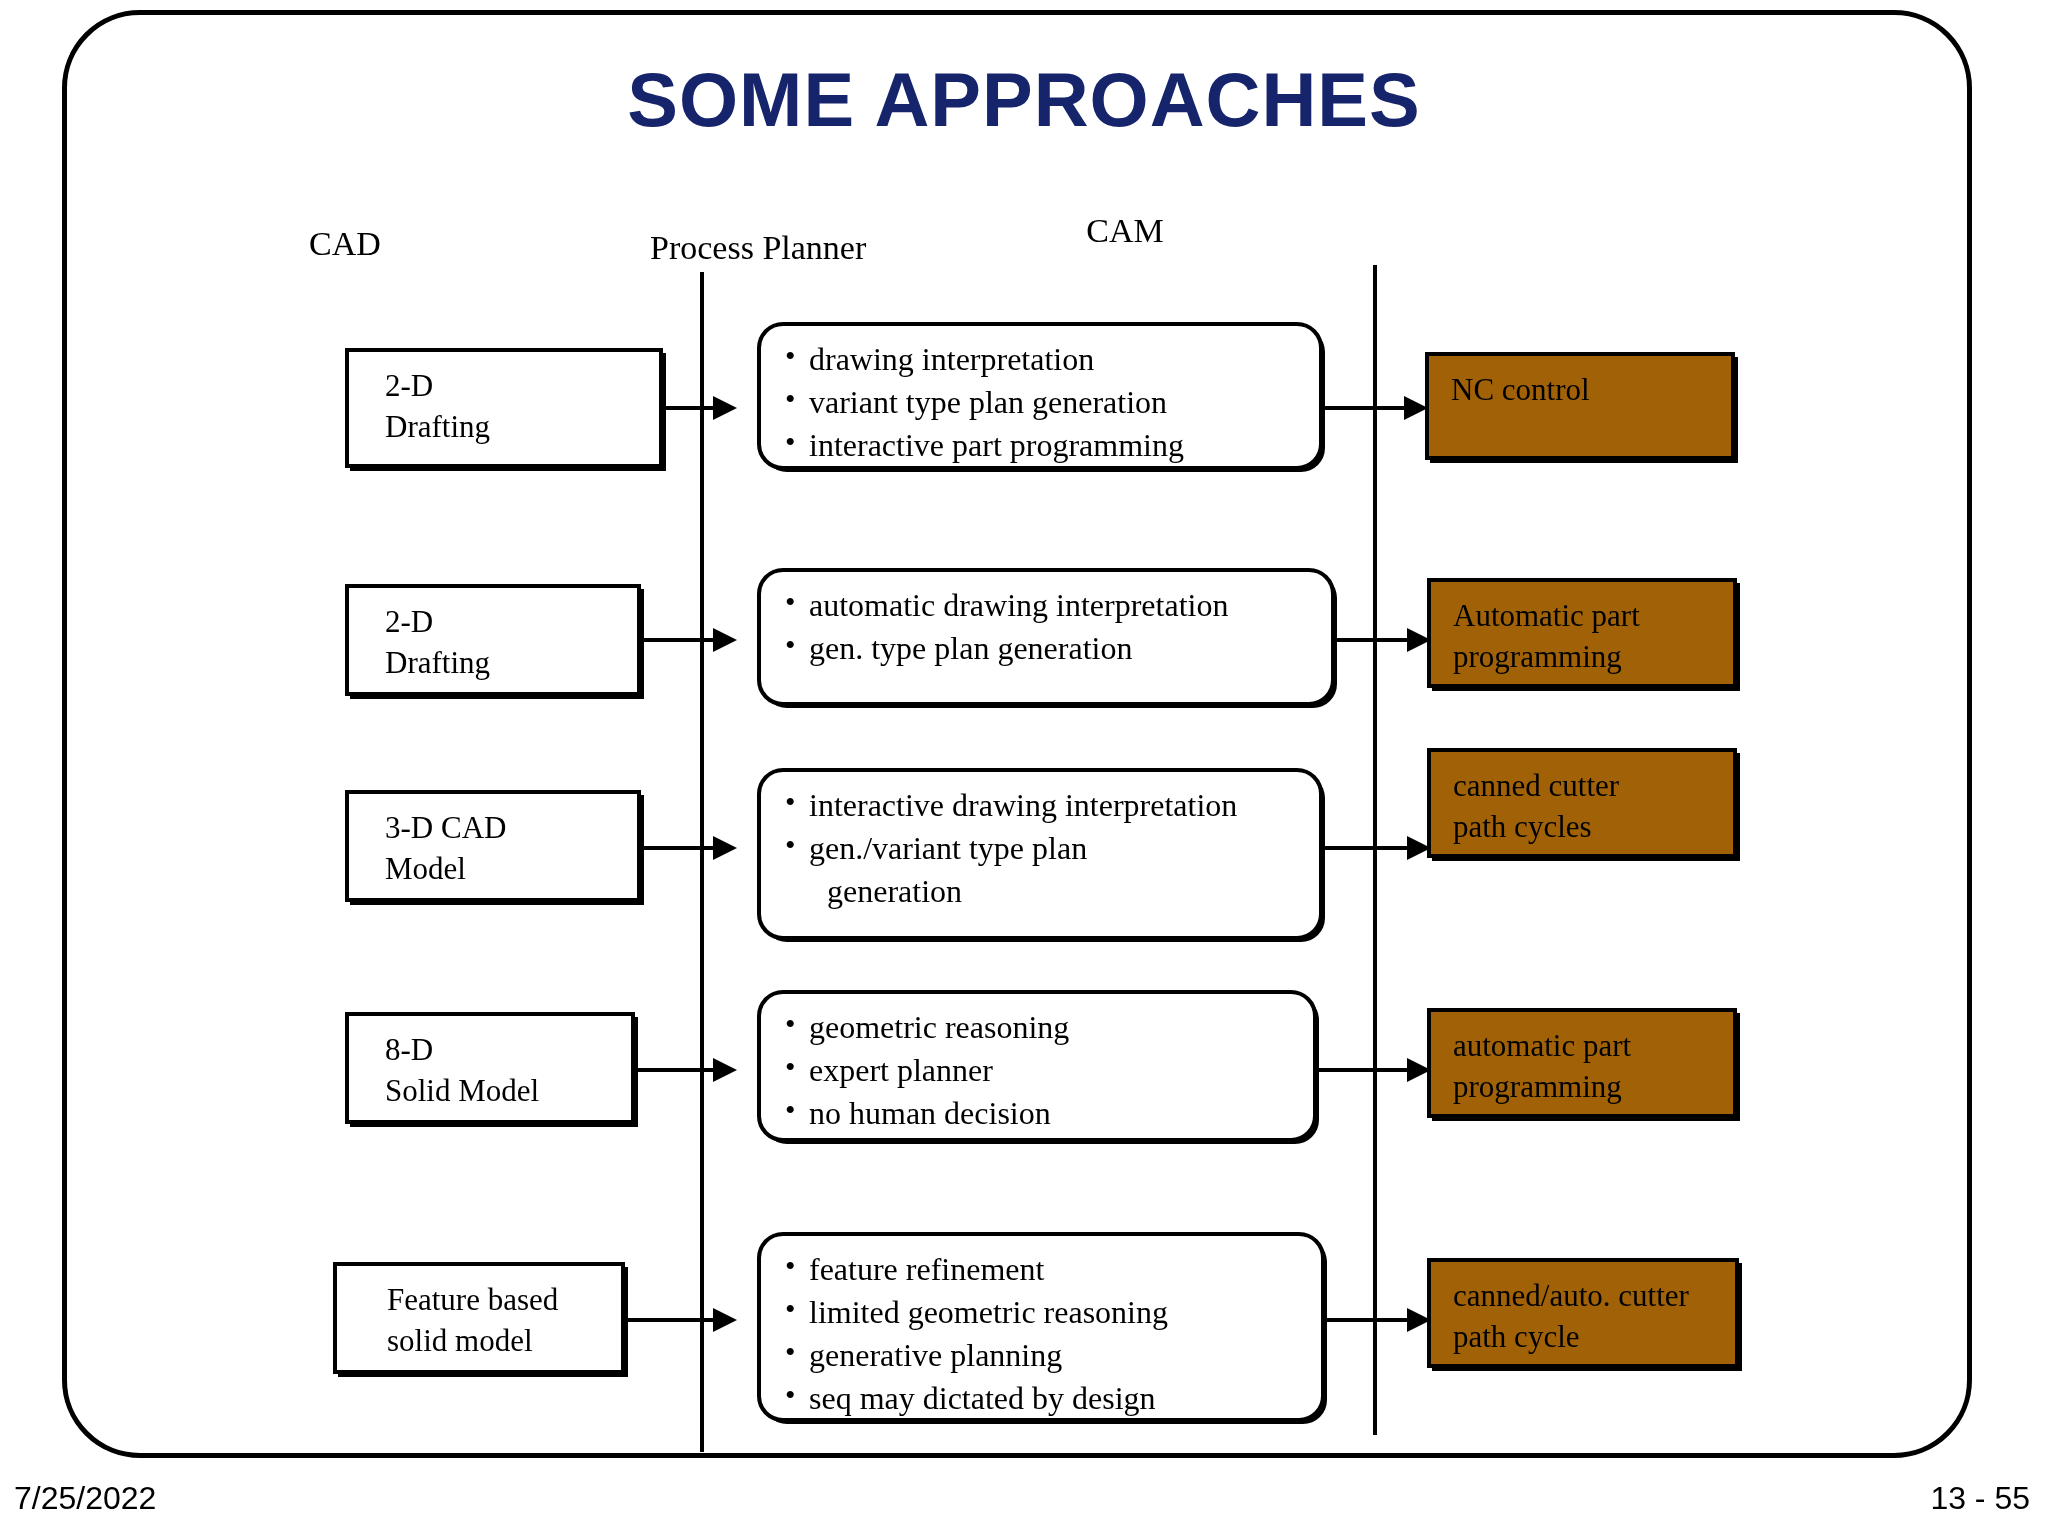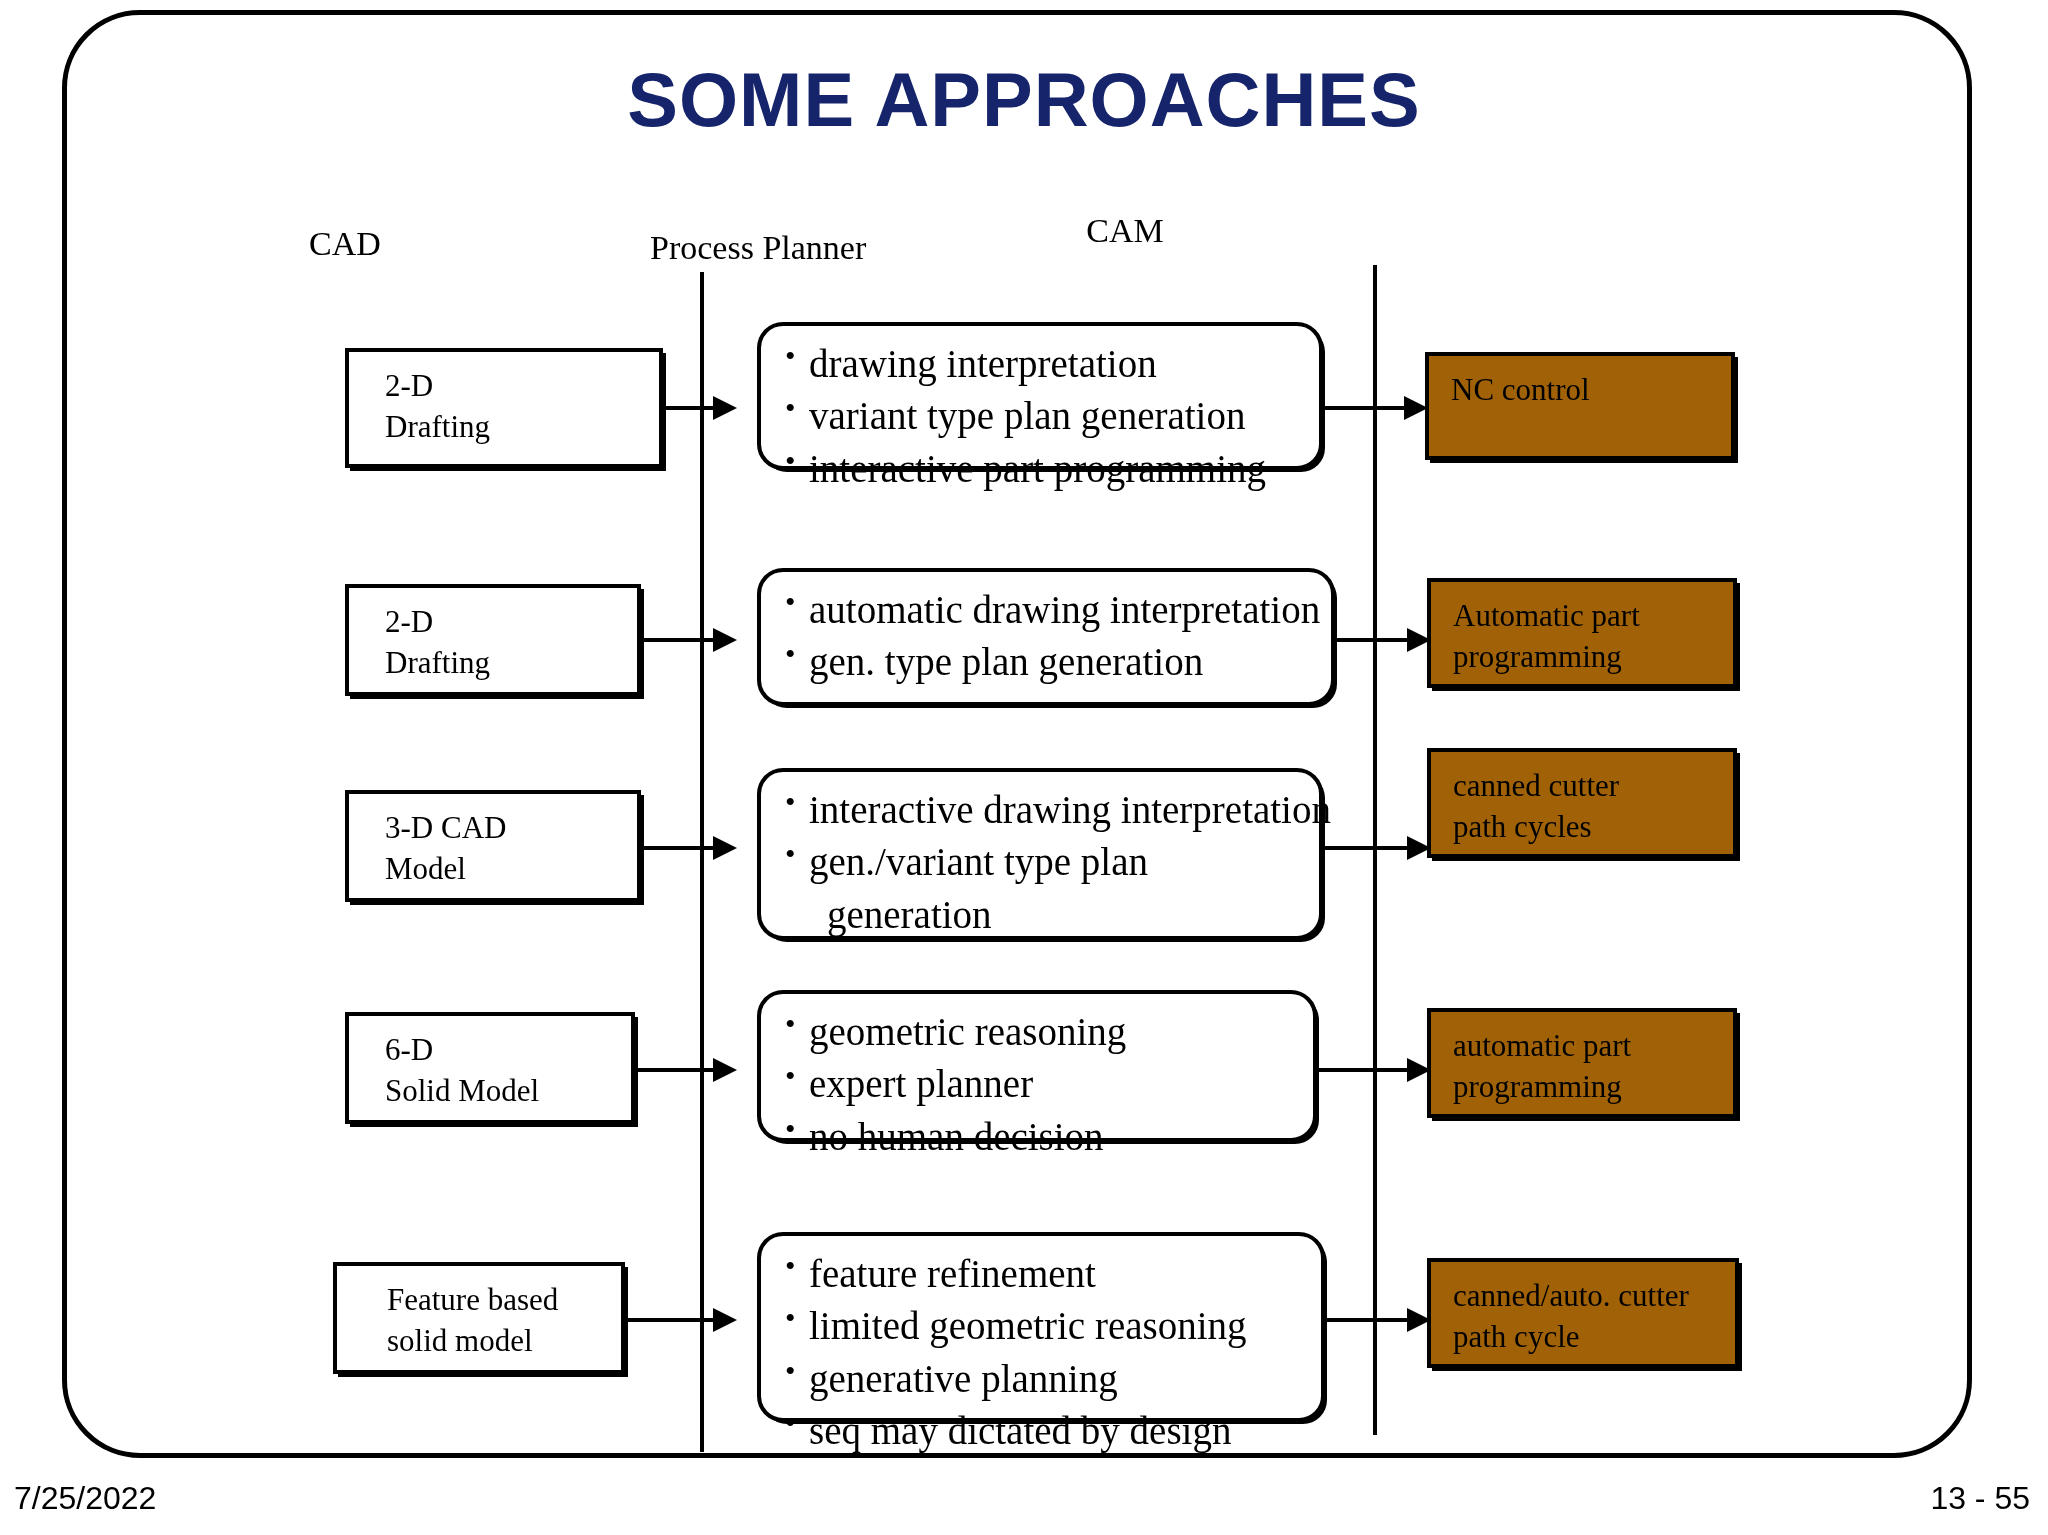--- a/index.html
+++ b/index.html
@@ -76,21 +76,21 @@
     color:#000;
     box-shadow:4px 4px 0 -1px #000;
   }
   
   .pp-box{
     position:absolute;
     border:4px solid #000;
     border-radius:26px;
     box-sizing:border-box;
     background:#fff;
-    font-size:39px;
+    font-size:32px;
     line-height:1.34;
     padding:12px 18px 12px 22px;
     color:#000;
     box-shadow:4px 4px 0 -2px #000;
   }
   .pp-box ul{ margin:0; padding:0; list-style:none; }
   .pp-box li{
     position:relative;
     padding-left:26px;
     white-space:nowrap;
@@ -233,21 +233,21 @@
         <div class="head" style="left:84px;"></div>
     </div>
     <div class="cam-box" style="left:1427px;top:748px;width:310px;height:110px;">
       <div>canned cutter</div>
       <div>path cycles</div>
     </div>
   </div>
 
   <div class="row">
     <div class="cad-box" style="left:345px;top:1012px;width:290px;height:112px;">
-      <div>6-D</div>
+      <div>8-D</div>
       <div>Solid Model</div>
     </div>
     <div class="arrow" style="left:635px;top:1058px;width:104px;">
       <div class="shaft" style="width:80px;"></div>
         <div class="head" style="left:78px;"></div>
     </div>
     <div class="pp-box" style="left:757px;top:990px;width:560px;height:152px;">
       <ul>
         <li>geometric reasoning</li>
         <li>expert planner</li>

